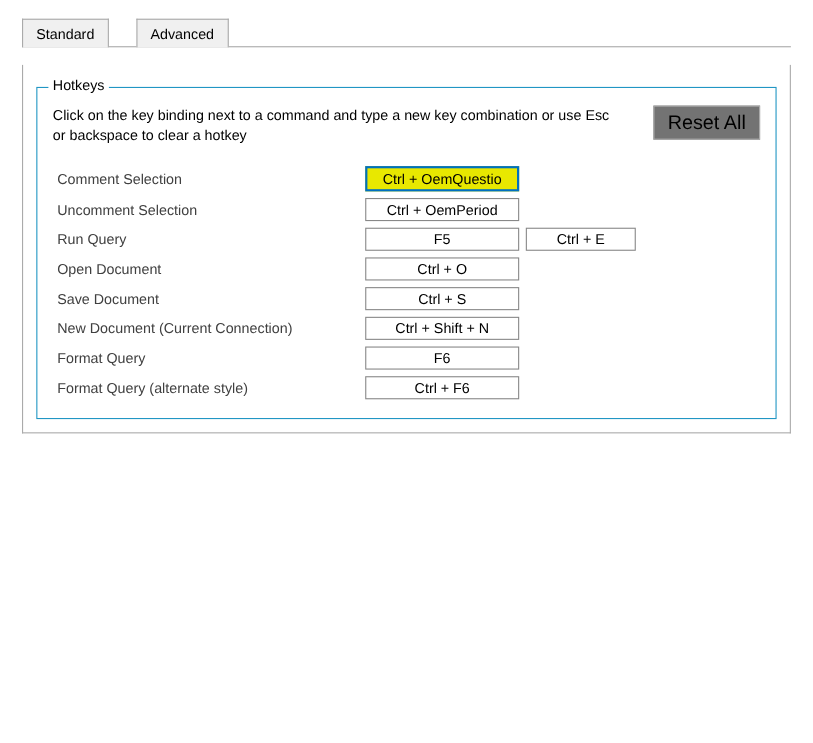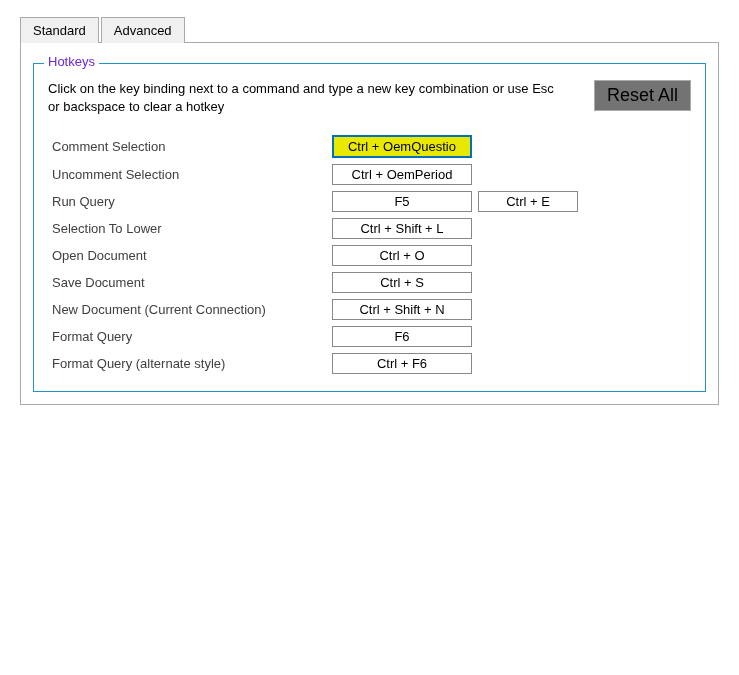--- a/index.html
+++ b/index.html
@@ -19,21 +19,22 @@
       font-size: 42px;
       font-weight: 300;
       color: #2196c4;
       margin-bottom: 12px;
       line-height: 1.1;
     }
 
     .tabs-bar {
       display: flex;
       border-bottom: 1px solid #aaa;
-      margin-bottom: 0;
+      margin-bottom: 16px;
+      gap: 23px;
     }
 
     .tab {
       padding: 5px 12px;
       border: 1px solid #aaa;
       border-bottom: none;
       background: #f0f0f0;
       cursor: pointer;
       font-size: 13px;
       color: #000;
@@ -61,21 +62,21 @@
       position: relative;
       margin-top: 8px;
     }
 
     .group-box-legend {
       position: absolute;
       top: -10px;
       left: 10px;
       background: #fff;
       padding: 0 4px;
-      color: #6d28d9;
+      color: #000000;
       font-size: 13px;
     }
 
     .hotkeys-desc-row {
       display: flex;
       align-items: flex-start;
       justify-content: space-between;
       margin-top: 6px;
       margin-bottom: 16px;
     }
@@ -185,28 +186,20 @@
             <tr>
               <td class="binding-label">Run Query</td>
               <td>
                 <div class="key-cell">
                   <div class="binding-key">F5</div>
                   <div class="binding-key-alt">Ctrl + E</div>
                 </div>
               </td>
             </tr>
             <tr>
-              <td class="binding-label">Selection To Lower</td>
-              <td>
-                <div class="key-cell">
-                  <div class="binding-key">Ctrl + Shift + L</div>
-                </div>
-              </td>
-            </tr>
-            <tr>
               <td class="binding-label">Open Document</td>
               <td>
                 <div class="key-cell">
                   <div class="binding-key">Ctrl + O</div>
                 </div>
               </td>
             </tr>
             <tr>
               <td class="binding-label">Save Document</td>
               <td>

